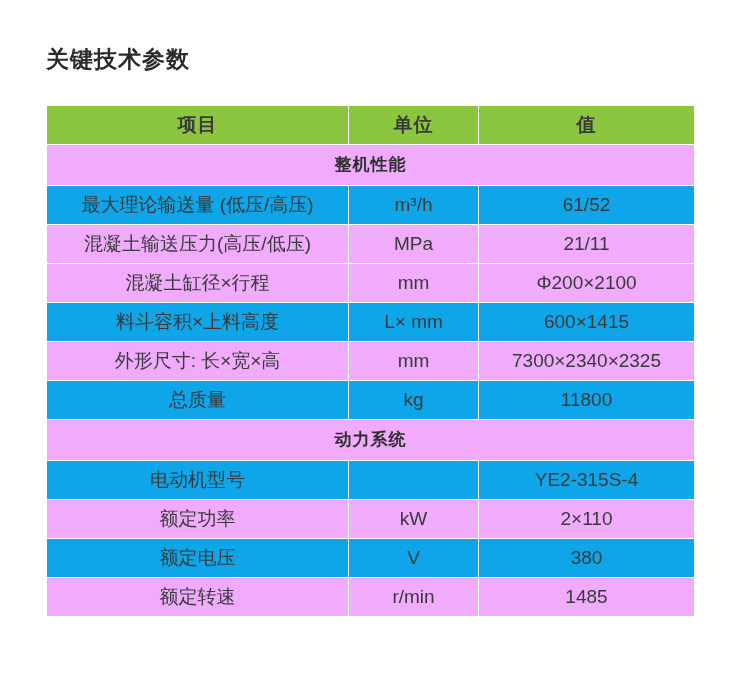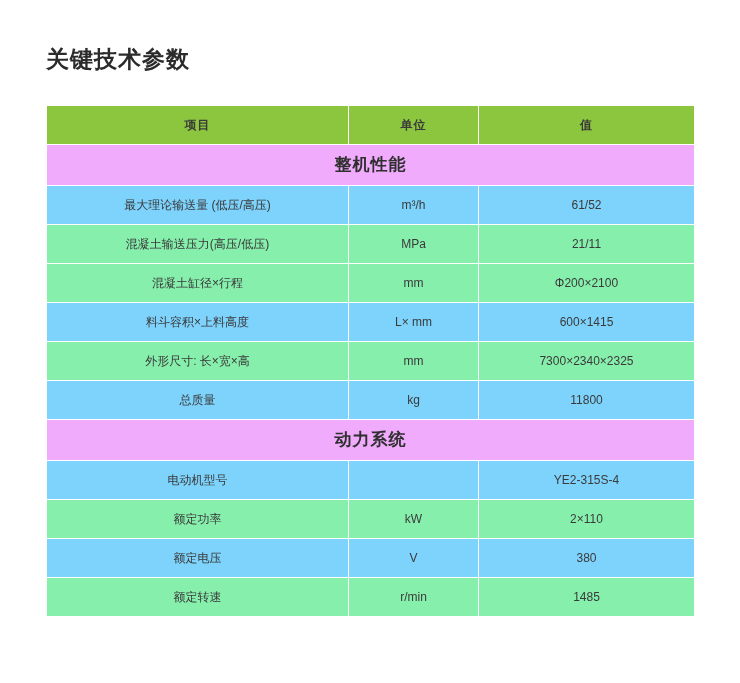--- a/index.html
+++ b/index.html
@@ -42,21 +42,21 @@
   }
   table.spec-table col.c-item   { width: 302px; }
   table.spec-table col.c-unit   { width: 130px; }
   table.spec-table col.c-value  { width: 216px; }
 
   table.spec-table th,
   table.spec-table td {
     border: 1px solid #ffffff;
     text-align: center;
     vertical-align: middle;
-    font-size: 12px;
+    font-size: 19px;
     color: #3a3a3a;
     padding: 0;
     height: 38px;
     line-height: 1.25;
   }
   thead th {
     background: #8cc63f;
     color: #ffffff;
     font-size: 19px;
     font-weight: bold;
@@ -65,24 +65,24 @@
   }
   tr.section-row td {
     background: #f0abfc;
     font-size: 17px;
     font-weight: bold;
     color: #2f2f2f;
     height: 40px;
     letter-spacing: 1px;
   }
   tr.row-odd td {
-    background: #7dd3fc;
+    background: #0ea5e9;
   }
   tr.row-even td {
-    background: #86efac;
+    background: #f0abfc;
   }
   td.cell-item {
     font-size: 15px;
   }
   td.cell-unit {
     font-size: 15px;
   }
   td.cell-value {
     font-size: 15px;
   }

